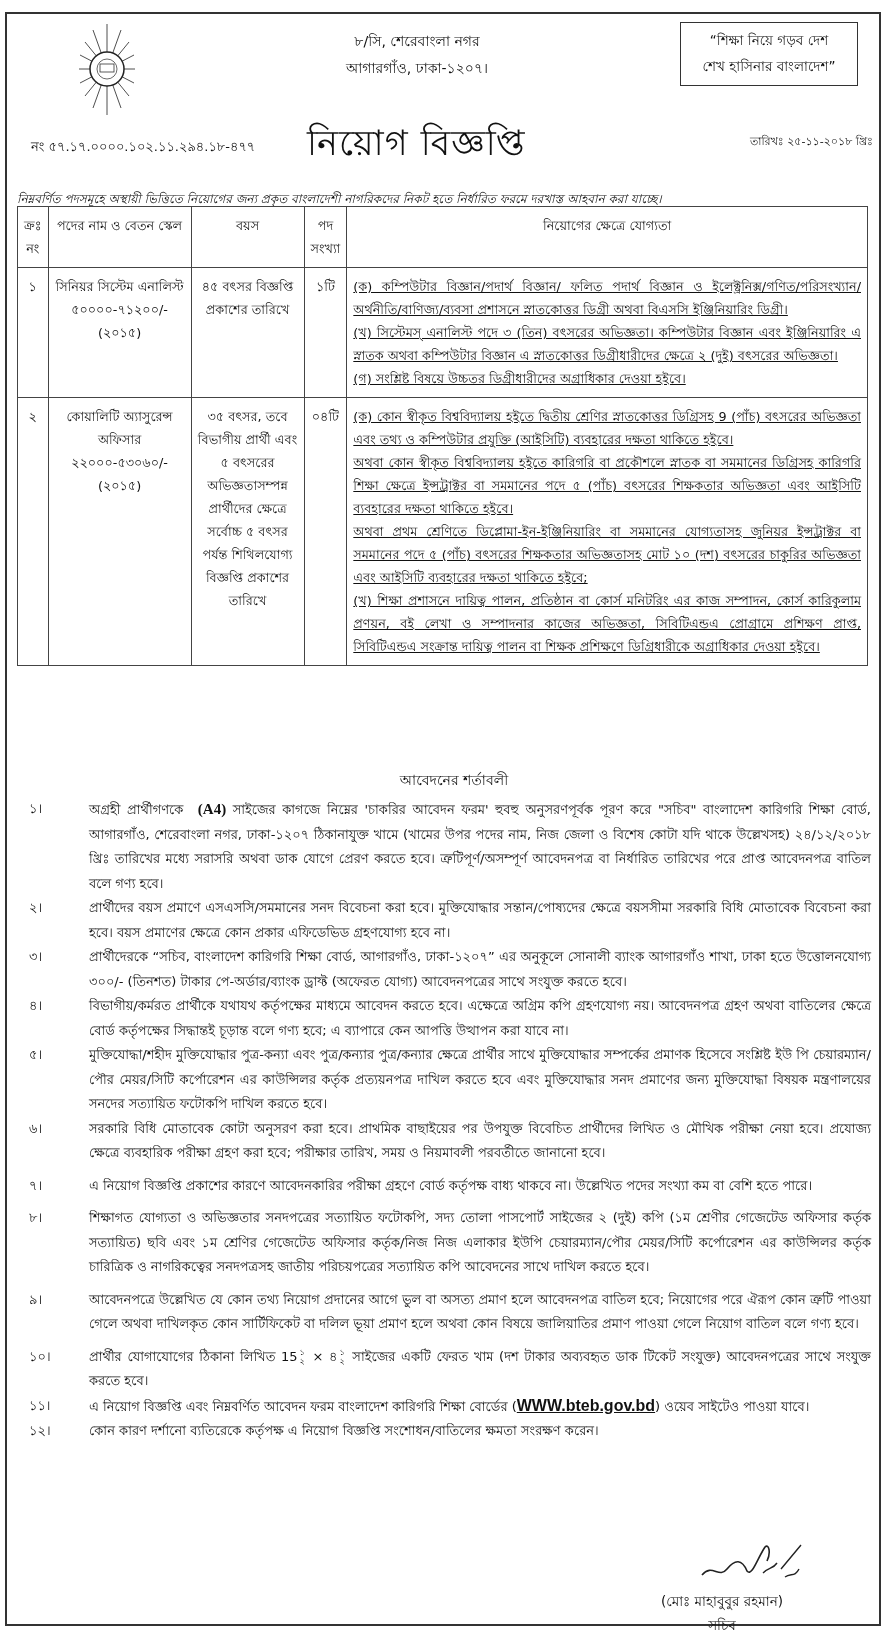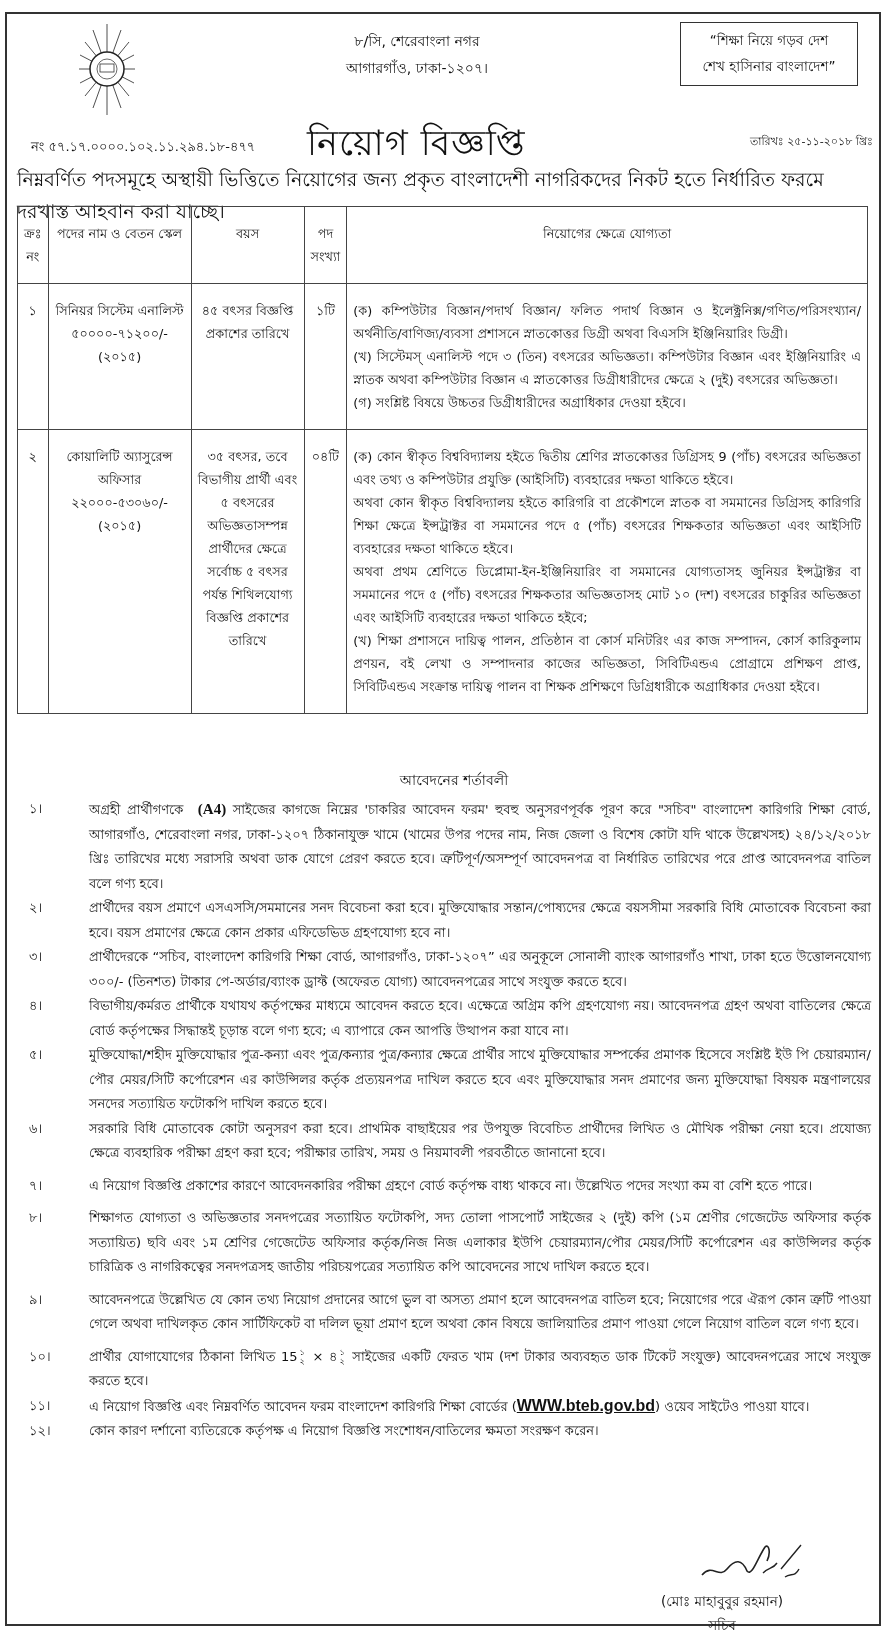--- a/index.html
+++ b/index.html
@@ -20,37 +20,37 @@
     position: absolute; left: 673px; top: 8px; width: 178px; height: 64px;
     border: 1.5px solid #333; box-sizing: border-box; text-align: center;
     font-size: 13.5px; line-height: 26px; padding-top: 4px;
   }
   .date { position: absolute; right: 6px; top: 87px; font-size: 11px; margin-top: 32px; }
   .memo { position: absolute; left: 24px; top: 123px; font-size: 13px; }
   .title {
     position: absolute; left: 300px; top: 102px; width: 260px; text-align: left;
     font-size: 35px; font-weight: normal; letter-spacing: 1px;
   }
-  .intro { position: absolute; left: 10px; top: 151px; font-size: 19px; }
+  .intro { position: absolute; left: 10px; top: 176px; font-size: 12px; font-style: italic; }
 
   table.posts {
     position: absolute; left: 10px; top: 192px; width: 851px;
     border-collapse: collapse; font-size: 12.8px; line-height: 23px;
   }
   table.posts th, table.posts td {
-    border: 1.2px solid #444; vertical-align: top; padding: 15px 6px;
+    border: 1.2px solid #444; vertical-align: top; padding: 7px 6px;
     font-weight: normal;
   }
   table.posts th { text-align: center; }
   .c-sl { width: 17px; text-align: center; }
   .c-name { width: 130px; text-align: center; }
   .c-age { width: 100px; text-align: center; }
   .c-count { width: 20px; text-align: center; }
   .c-qual { text-align: justify; }
-  .c-qual p { margin: 0; }
+  .c-qual p { margin: 0; text-decoration: underline; }
 
   .cond-title {
     position: absolute; left: 0; width: 894px; top: 755px; text-align: center;
     font-size: 14px;
   }
   .conds { position: absolute; left: 22px; top: 783px; width: 842px; }
   .cond { display: flex; font-size: 13px; line-height: 24.5px; margin-bottom: 0; }
   .cond .num { width: 60px; flex: none; }
   .cond .txt { flex: 1; text-align: justify; }
   .cond.gap { margin-top: 8px; }

